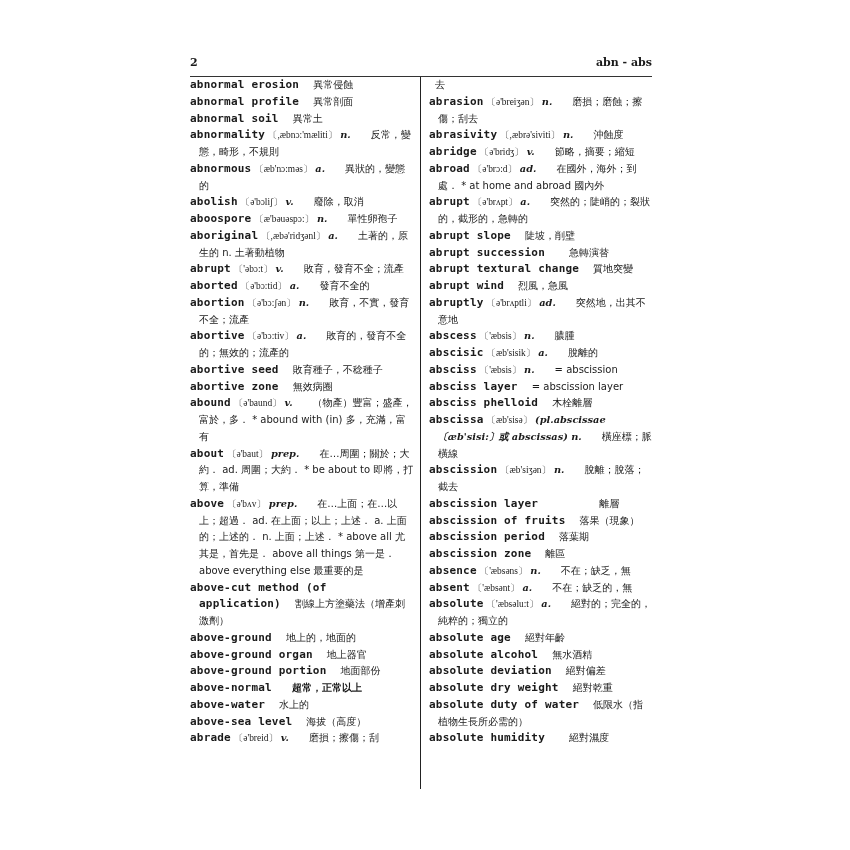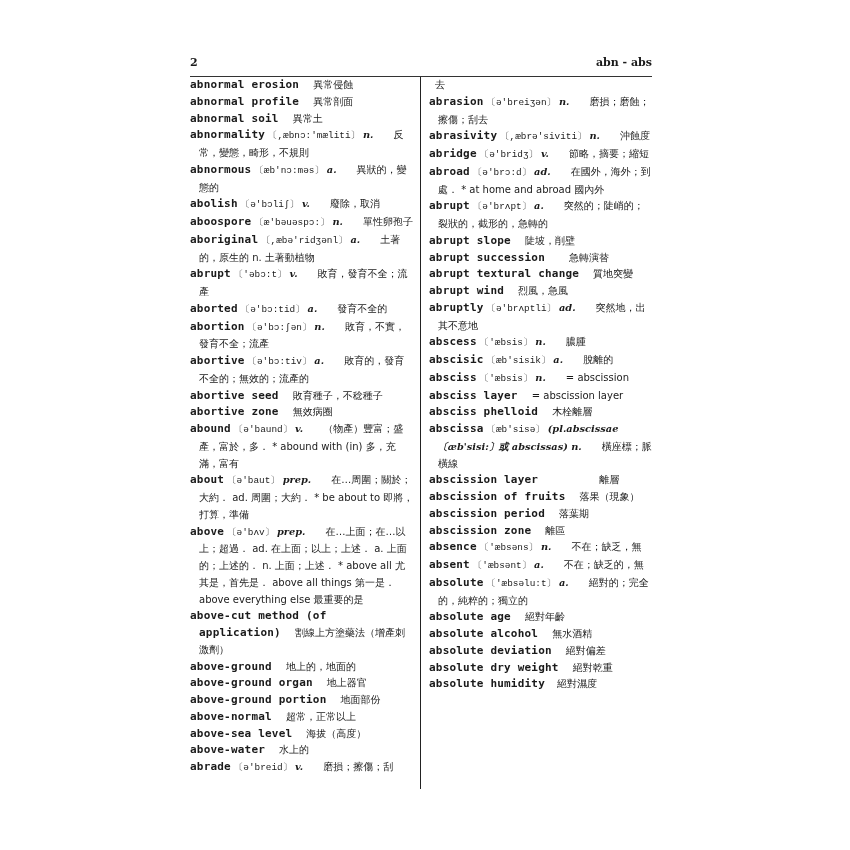--- a/index.html
+++ b/index.html
@@ -68,21 +68,21 @@
       white-space: normal;
       word-break: break-word;
     }
     .hw {
       font-family: "DejaVu Sans Mono", "Liberation Mono", monospace;
       font-weight: bold;
       font-size: 11px;
       letter-spacing: 0.2px;
     }
     .pron {
-      font-family: Liberation Mono, monospace;
+      font-family: Liberation Serif, serif;
       font-size: 9.4px;
       margin-left: 3px;
     }
     .pos {
       font-style: italic;
       font-weight: bold;
       margin-left: 3px;
       margin-right: 8px;
       font-size: 9.8px;
     }
@@ -162,27 +162,27 @@
         <div class="entry">
     <span class="hw">above-ground</span><span class="def" style="margin-left: 14px;">地上的，地面的</span>
   </div>
         <div class="entry">
     <span class="hw">above-ground organ</span><span class="def" style="margin-left: 14px;">地上器官</span>
   </div>
         <div class="entry">
     <span class="hw">above-ground portion</span><span class="def" style="margin-left: 14px;">地面部份</span>
   </div>
         <div class="entry">
-    <span class="hw">above-normal</span><span class="def" style="margin-left: 14px;">超常，正常以上</span>
+    <span class="hw">above-normal</span><span class="def" style="margin-left: 20px; font-weight: bold;">超常，正常以上</span>
+  </div>
+        <div class="entry">
+    <span class="hw">above-water</span><span class="def" style="margin-left: 14px;">水上的</span>
   </div>
         <div class="entry">
     <span class="hw">above-sea level</span><span class="def" style="margin-left: 14px;">海拔（高度）</span>
-  </div>
-        <div class="entry">
-    <span class="hw">above-water</span><span class="def" style="margin-left: 14px;">水上的</span>
   </div>
         <div class="entry">
     <span class="hw">abrade</span><span class="pron">〔ə'breid〕</span><span class="pos">v.</span><span class="def">磨損；擦傷；刮</span>
   </div>
       </div>
     <div class="col right" id="right-col">
       <div class="entry">
         <span class="def tight">去</span>
       </div>
     <div class="entry">
@@ -227,20 +227,23 @@
         <div class="entry">
     <span class="hw">absciss layer</span><span class="def" style="margin-left: 14px;">= abscission layer</span>
   </div>
         <div class="entry">
     <span class="hw">absciss phelloid</span><span class="def" style="margin-left: 14px;">木栓離層</span>
   </div>
         <div class="entry">
     <span class="hw">abscissa</span><span class="pron">〔æb'sisə〕</span><span class="pos">(pl.abscissae 〔æb'sisi:〕或 abscissas) n.</span><span class="def">橫座標；脈橫線</span>
   </div>
         <div class="entry">
+    <span class="hw">abscission</span><span class="pron">〔æb'siʒən〕</span><span class="pos">n.</span><span class="def">脫離；脫落；截去</span>
+  </div>
+        <div class="entry">
     <span class="hw">abscission layer</span><span class="def" style="margin-left: 14px; padding-left: 47px;">離層</span>
   </div>
         <div class="entry">
     <span class="hw">abscission of fruits</span><span class="def" style="margin-left: 14px;">落果（現象）</span>
   </div>
         <div class="entry">
     <span class="hw">abscission period</span><span class="def" style="margin-left: 14px;">落葉期</span>
   </div>
         <div class="entry">
     <span class="hw">abscission zone</span><span class="def" style="margin-left: 14px;">離區</span>
@@ -260,17 +263,20 @@
         <div class="entry">
     <span class="hw">absolute alcohol</span><span class="def" style="margin-left: 14px;">無水酒精</span>
   </div>
         <div class="entry">
     <span class="hw">absolute deviation</span><span class="def" style="margin-left: 14px;">絕對偏差</span>
   </div>
         <div class="entry">
     <span class="hw">absolute dry weight</span><span class="def" style="margin-left: 14px;">絕對乾重</span>
   </div>
         <div class="entry">
-    <span class="hw">absolute humidity</span><span class="def" style="margin-left: 12px;">絕對濕度</span>
+    <span class="hw">absolute duty of water</span><span class="def" style="margin-left: 14px;">低限水（指植物生長所必需的）</span>
+  </div>
+        <div class="entry">
+    <span class="hw">absolute humidity</span><span class="def" style="margin-left: 24px;">絕對濕度</span>
   </div>
       </div>
   </div>
 </div>
 
 </body></html>

